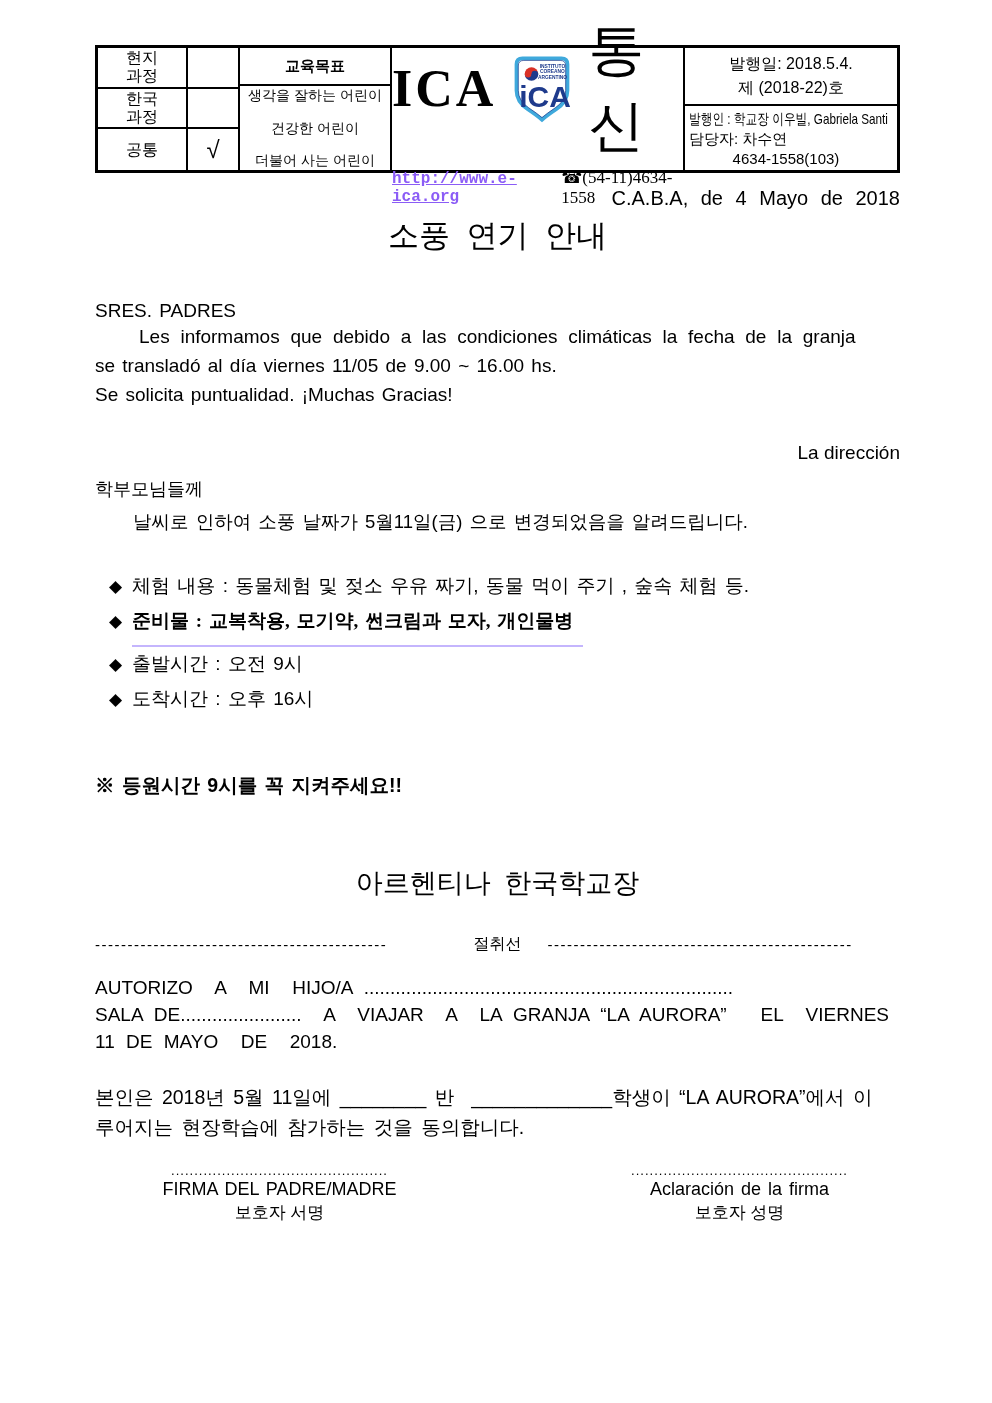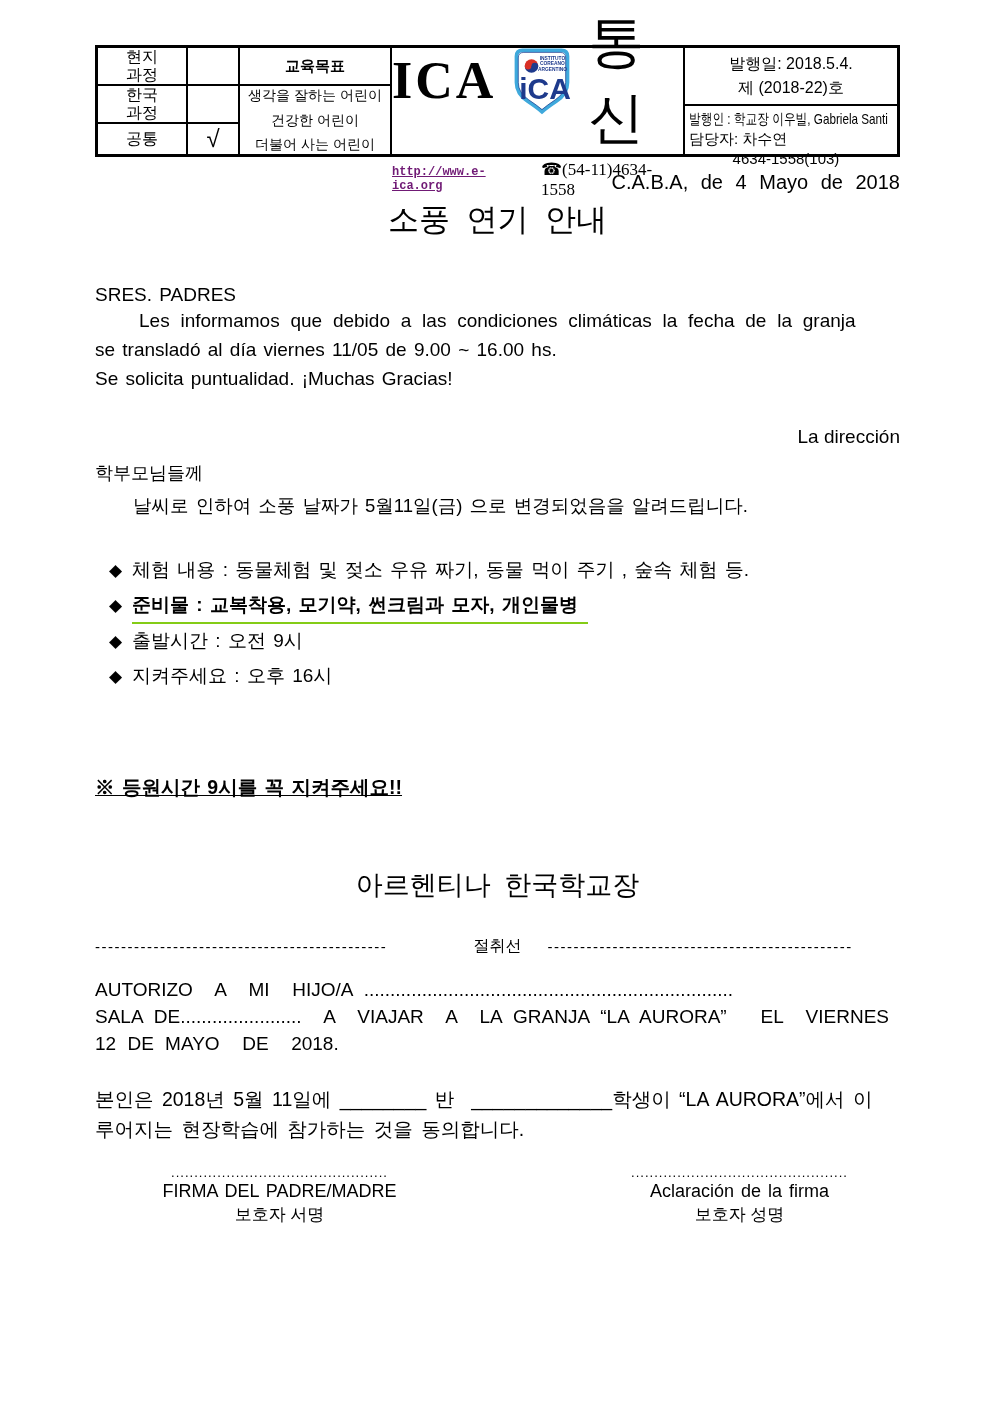--- a/index.html
+++ b/index.html
@@ -5,21 +5,21 @@
   * { margin:0; padding:0; box-sizing:border-box; }
   html,body { background:#fff; }
   body {
     width:992px; height:1403px;
     font-family:"Liberation Sans", sans-serif;
     color:#000; position:relative; overflow:hidden;
   }
   .page { padding:45px 92px 0 95px; }
 
   
-  .header { display:flex; border:3px solid #000; height:112px; }
+  .header { display:flex; border:3px solid #000; height:128px; }
   .hc { border-right:2px solid #000; }
   .hc:last-child { border-right:none; }
 
   .mini { width:142px; display:grid; grid-template-columns:90px 1fr; grid-template-rows:1fr 1fr 1fr; }
   .mini-cell { border-right:2px solid #000; border-bottom:2px solid #000;
     display:flex; align-items:center; justify-content:center; text-align:center;
     font-size:16px; line-height:18px; white-space:pre-line; }
   .mini-cell.last-row { border-bottom:none; }
   .mini-cell.check-col { border-right:none; font-size:24px; }
 
@@ -27,22 +27,22 @@
   .goals-title { border-bottom:2px solid #000; text-align:center; font-weight:bold;
     font-size:15px; padding:9px 0 8px; }
   .goals-lines { flex:1; display:flex; flex-direction:column; justify-content:space-between;
     text-align:center; font-size:14px; line-height:19px; }
 
   .brand { flex:1; display:flex; flex-direction:column; align-items:center; justify-content:center; }
   .brand-row { display:flex; align-items:center; gap:16px; margin-top:2px; }
   .brand-ica { font-family:"Liberation Serif", serif; font-weight:bold; font-size:52px; letter-spacing:3px; }
   .brand-tongsin { font-weight:normal; font-size:56px; letter-spacing:4px; }
   .brand-url-row { display:flex; align-items:baseline; gap:8px; margin-top:2px; }
-  .link { font-family:"Liberation Mono", monospace; font-weight:bold; font-size:12px;
-    color:#701a75; text-decoration:underline; cursor:pointer; }
+  .link { font-family:"Liberation Mono", monospace; font-weight:bold; font-size:16px;
+    color:#8b5cf6; text-decoration:underline; cursor:pointer; }
   .brand-phone { font-family:"Liberation Serif", serif; font-weight:normal; font-size:17px; }
 
   .issue { width:212px; display:flex; flex-direction:column; }
   .issue-top { border-bottom:2px solid #000; text-align:center; font-size:16px;
     line-height:24px; padding:4px 2px; }
   .issue-bottom { flex:1; font-size:15px; line-height:20px; padding:3px 4px 0; }
   .condensed { display:inline-block; transform:scaleX(0.78); transform-origin:left center; white-space:nowrap; }
   .issue-phone { text-align:center; padding-right:10px; }
 
   
@@ -55,23 +55,23 @@
   .indent { padding-left:44px; }
   .signoff { text-align:right; font-size:19px; margin-top:33px; }
 
   .kr-salutation { font-size:18px; margin-top:13px; }
   .kr-body { font-size:18.5px; margin-top:8px; padding-left:38px; word-spacing:2px; }
 
   .bullets { margin-top:35px; }
   .bullet-row { display:flex; align-items:baseline; font-size:19px; line-height:33.5px;
     padding-left:14px; word-spacing:2px; }
   .bullet-marker { font-size:17px; margin-right:10px; }
-  .bullet-row.emphasis .bullet-text { font-weight:bold; border-bottom:2px solid #84cc16; padding-right:10px; padding-bottom:1px; }
-
-  .note { font-weight:bold; font-size:19.5px; margin-top:81px; word-spacing:2px;text-decoration:underline; }
+  .bullet-row.emphasis .bullet-text { font-weight:bold; border-bottom:2px solid #c4b5fd; padding-right:10px; padding-bottom:8px;font-family:Liberation Serif, serif; }
+
+  .note { font-weight:bold; font-size:19.5px; margin-top:56px; word-spacing:2px; }
 
   .school-name { text-align:center; font-size:27px; word-spacing:6px; margin-top:66px; }
 
   .cutline { display:flex; align-items:center; margin-top:33px; font-size:15px; }
   .cutline .dashes { letter-spacing:1.5px; white-space:nowrap; overflow:hidden; flex:1; }
   .cutline .cut-label { font-size:16px; padding:0 26px; white-space:nowrap; }
 
   .auth { margin-top:19px; }
   .auth-line { font-size:19px; line-height:27px; white-space:pre-wrap; word-spacing:6px; }
   .consent { margin-top:27px; }
@@ -171,38 +171,38 @@
     <div class="bullet-row emphasis">
       <span class="bullet-marker">◆</span>
       <span class="bullet-text">준비물 : 교복착용, 모기약, 썬크림과 모자, 개인물병</span>
     </div>
     <div class="bullet-row">
       <span class="bullet-marker">◆</span>
       <span class="bullet-text">출발시간 : 오전 9시</span>
     </div>
     <div class="bullet-row">
       <span class="bullet-marker">◆</span>
-      <span class="bullet-text">지켜주세요 : 오후 16시</span>
+      <span class="bullet-text">도착시간 : 오후 16시</span>
     </div>
   </div>
 
   <div class="note">※ 등원시간 9시를 꼭 지켜주세요!!</div>
 
   <div class="school-name">아르헨티나 한국학교장</div>
 
   <div class="cutline">
     <span class="dashes">---------------------------------------------</span>
     <span class="cut-label">절취선</span>
     <span class="dashes">-----------------------------------------------</span>
   </div>
 
   <div class="auth">
     <div class="auth-line">AUTORIZO  A  MI  HIJO/A ......................................................................</div>
     <div class="auth-line">SALA DE.......................  A  VIAJAR  A  LA GRANJA “LA AURORA”   EL  VIERNES</div>
-    <div class="auth-line">12 DE MAYO  DE  2018.</div>
+    <div class="auth-line">11 DE MAYO  DE  2018.</div>
     <div class="consent">
       <div class="consent-line">본인은 2018년 5월 11일에 ________ 반  _____________학생이 “LA AURORA”에서 이</div>
       <div class="consent-line">루어지는 현장학습에 참가하는 것을 동의합니다.</div>
     </div>
   </div>
 
   <div class="sigs">
     <div class="sig-col left">
       <div class="sig-dots">...............................................</div>
       <div class="sig-line1">FIRMA   DEL  PADRE/MADRE</div>

